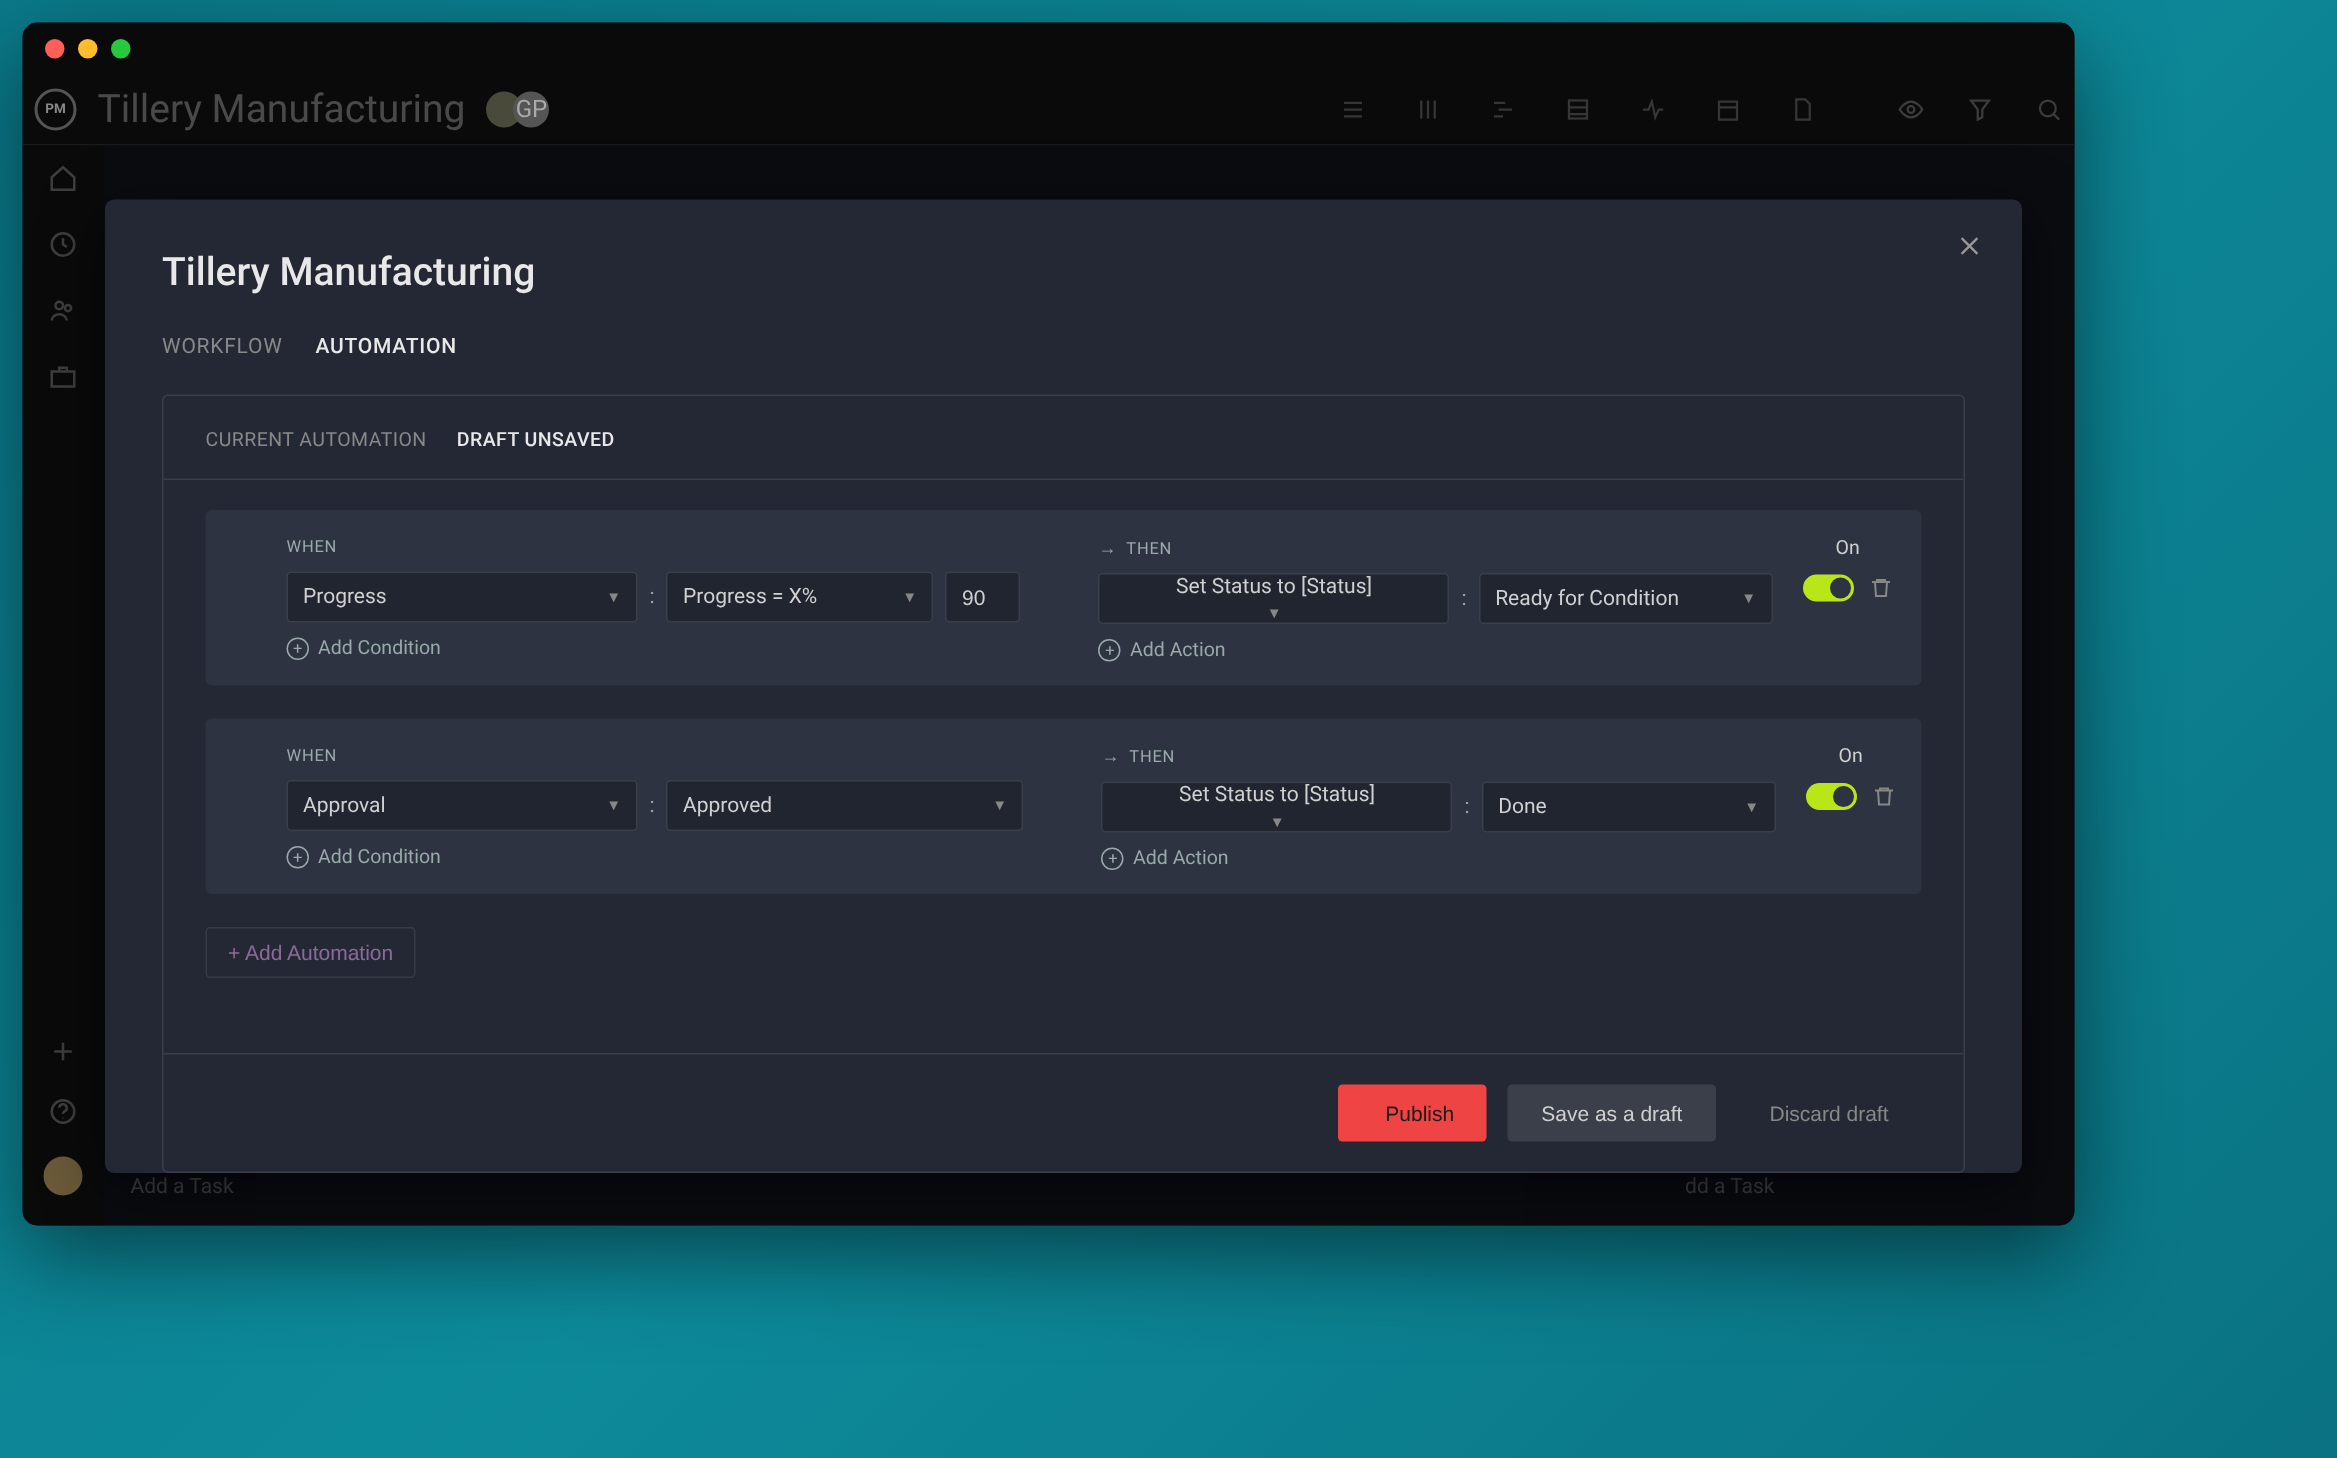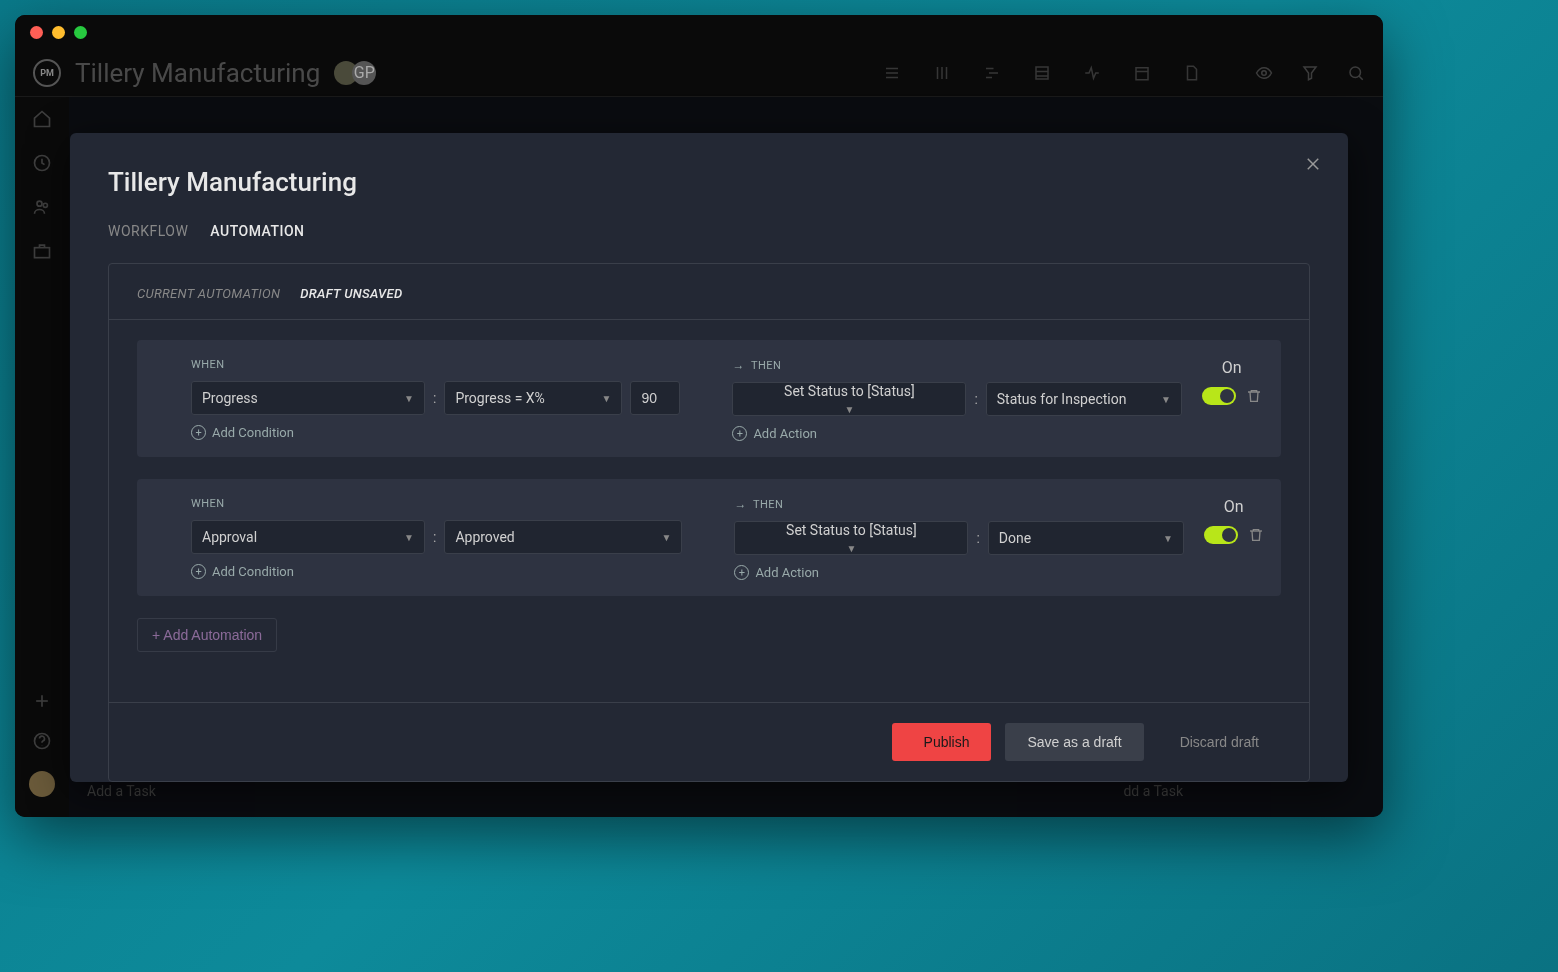--- a/index.html
+++ b/index.html
@@ -33,21 +33,21 @@
 .traffic-light { width: 13px; height: 13px; border-radius: 50%; }
 .tl-red { background: #ff5f56; }
 .tl-yellow { background: #ffbd2e; }
 .tl-green { background: #27c93f; }
 
 .top-header {
   height: 48px;
   background: #0a0a0a;
   display: flex;
   align-items: center;
-  padding: 0 18px;
+  padding: 0 8px;
   gap: 14px;
   border-bottom: 1px solid #1a1a1a;
 }
 .logo-badge {
   width: 28px; height: 28px; border-radius: 50%;
   border: 2px solid #555; display:flex; align-items:center; justify-content:center;
   color:#888; font-size:9px; font-weight:700;
 }
 .project-title-bg { color: #888; font-size: 26px; font-weight: 400; opacity:0.5; }
 .avatar-group { display:flex; align-items:center; }
@@ -97,21 +97,21 @@
   border-radius:4px;
   flex:1;
   display:flex; flex-direction:column;
   overflow:hidden;
 }
 .sub-tabs {
   padding: 22px 28px 18px 28px;
   display:flex; gap:20px;
   border-bottom: 1px solid #3a3f4a;
 }
-.sub-tab { color:#888; font-size:13px; letter-spacing:0.3px; cursor:pointer;font-style:italic; }
+.sub-tab { color:#888; font-size:13px; letter-spacing:0.3px; cursor:pointer; }
 .sub-tab.active { color:#e8e8e8; font-weight:500; }
 
 .automation-area { padding: 20px 28px; flex:1; overflow:hidden; }
 
 .rule-card {
   background:#2e3341;
   border-radius:4px;
   padding: 18px 22px 16px 22px;
   margin-bottom: 22px;
   display:flex;
@@ -135,21 +135,21 @@
 .colon { color:#aaa; font-size:14px; }
 .text-input {
   background:#202530; border:1px solid #3a3f4a; border-radius:3px;
   height:34px; width:50px; padding:0 10px; color:#d0d0d0; font-size:14px;
 }
 .caret-down { color:#888; font-size:10px; }
 
 .add-link { color:#9aa; font-size:13px; display:flex; align-items:center; gap:6px; cursor:pointer; }
 .plus-circle { width:15px; height:15px; border:1.5px solid #9aa; border-radius:50%; display:flex; align-items:center; justify-content:center; font-size:11px; line-height:1; }
 
-.toggle-label { color:#d0d0d0; font-size:16px; }
+.toggle-label { color:#d0d0d0; font-size:13px; }
 .toggle {
   width:34px; height:18px; background:#b8e619; border-radius:10px;
   position:relative; cursor:pointer;
 }
 .toggle::after {
   content:''; position:absolute; right:2px; top:2px; width:14px; height:14px;
   background:#2e3341; border-radius:50%;
 }
 .trash-icon { color:#888; width:16px; height:16px; cursor:pointer; }
 .side-row { display:flex; align-items:center; gap:10px; }
@@ -324,21 +324,21 @@
               <span class="arrow-right">→</span>
               <span>THEN</span>
             </div>
             <div class="field-row">
               <div class="dropdown w3">
                 <span>Set Status to [Status]</span>
                 <span class="caret-down">▼</span>
               </div>
               <span class="colon">:</span>
               <div class="dropdown w4">
-                <span>Status for Inspection</span>
+                <span>Ready for Condition</span>
                 <span class="caret-down">▼</span>
               </div>
             </div>
             <div class="add-link">
               <span class="plus-circle">+</span>
               <span>Add Action</span>
             </div>
           </div>
 
           <div class="rule-side">

